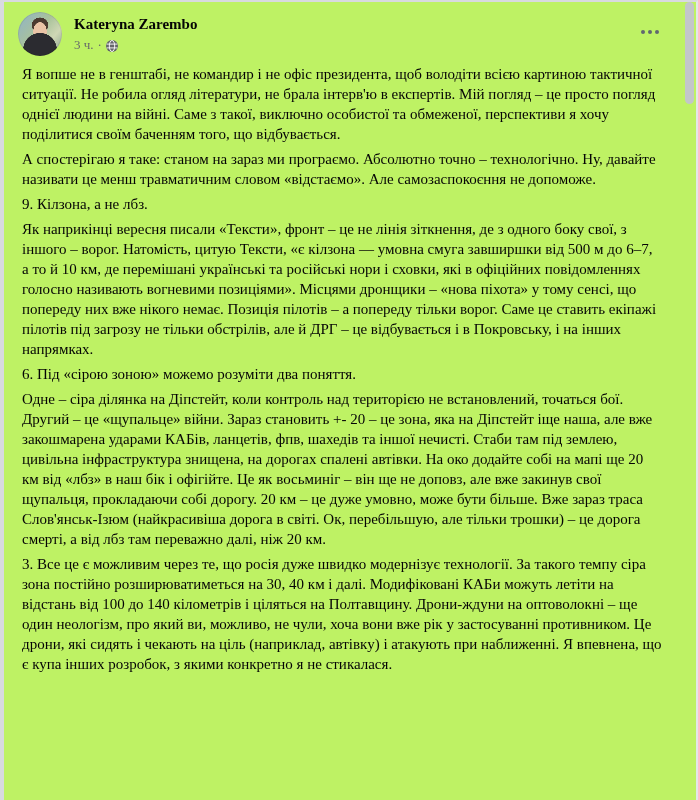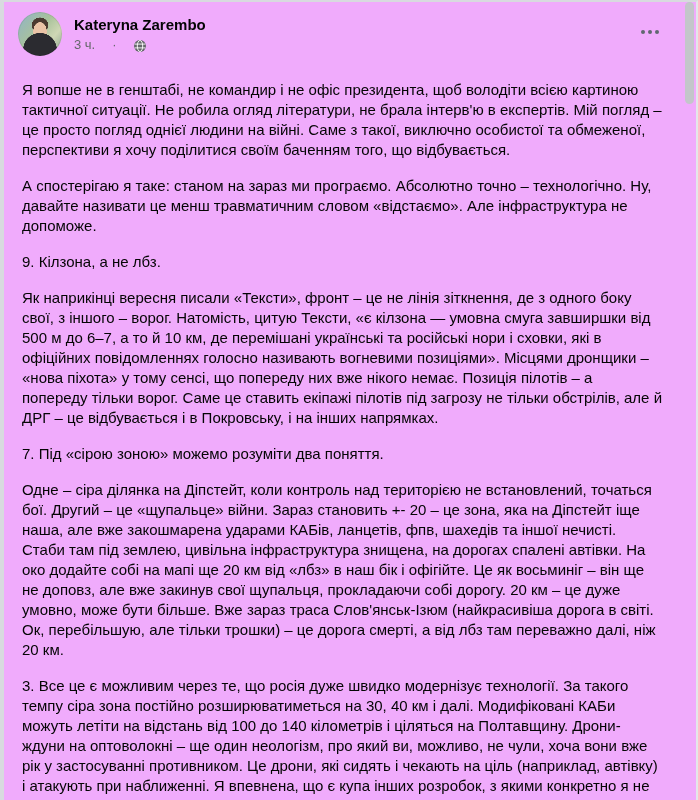--- a/index.html
+++ b/index.html
@@ -10,21 +10,22 @@
     font-family: "Liberation Sans", sans-serif;
     position: relative;
     overflow: hidden;
     color: #050505;
   }
   .frame {
     position: absolute; inset: 0;
     border-top: 2px solid #d8dadf;
     border-left: 4px solid #d8dadf;
     border-right: 2px solid #e4e6e9;
-    background: #f0abfc;
+    background: #bef264;
+    font-family: Liberation Serif, serif;
   }
   
   .post-header {
     display: flex;
     align-items: flex-start;
     padding: 10px 16px 0 14px;
     position: relative;
   }
   .avatar {
     width: 44px; height: 44px;
@@ -38,21 +39,21 @@
       radial-gradient(ellipse 14px 13px at 50% 30%, #4a3a30 0 58%, transparent 60%),
       linear-gradient(130deg, #8fb3c9 0%, #a9c29b 45%, #cfd7b5 70%, #7f9c8a 100%);
     box-shadow: inset 0 0 0 1px rgba(0,0,0,.08);
   }
   .header-info { display: flex; flex-direction: column; padding-top: 3px; }
   .author-name {
     font-size: 15px; font-weight: 700; line-height: 19px;
     color: #050505; cursor: pointer;
   }
   .meta-row {
-    display: flex; align-items: center; gap: 17px;
+    display: flex; align-items: center; gap: 4px;
     margin-top: 3px;
     font-size: 13px; color: #65676b; line-height: 16px;
   }
   .meta-row .dot-sep { color: #65676b; }
   .globe-icon { display: inline-flex; margin-top: 1px; }
   .more-button {
     position: absolute;
     top: 16px; right: 30px;
     width: 32px; height: 28px;
     display: flex; align-items: center; justify-content: center;
@@ -64,21 +65,21 @@
     width: 4px; height: 4px; border-radius: 50%;
     background: #606770; display: block;
   }
   
   .post-body {
     padding: 8px 34px 6px 18px;
     font-size: 15px;
     line-height: 20px;
     color: #050505;
   }
-  .post-body p { margin: 16px 0 5px 0; }
+  .post-body p { margin: 0 0 5px 0; }
   
   .scrollbar {
     position: absolute;
     top: 0; right: 0;
     width: 15px; height: 800px;
     background: transparent;
   }
   .scrollbar-thumb {
     position: absolute;
     top: 2px; right: 4px;
@@ -115,24 +116,24 @@
     <div class="more-button">
       <span></span>
       <span></span>
       <span></span>
     </div>
   </div>
 
   <div class="post-body">
 
   <p>Я вопше не в генштабі, не командир і не офіс президента, щоб володіти всією картиною тактичної ситуації. Не робила огляд літератури, не брала інтерв'ю в експертів. Мій погляд – це просто погляд однієї людини на війні. Саме з такої, виключно особистої та обмеженої, перспективи я хочу поділитися своїм баченням того, що відбувається.</p>
-      <p>А спостерігаю я таке: станом на зараз ми програємо. Абсолютно точно – технологічно. Ну, давайте називати це менш травматичним словом «відстаємо». Але інфраструктура не допоможе.</p>
+      <p>А спостерігаю я таке: станом на зараз ми програємо. Абсолютно точно – технологічно. Ну, давайте називати це менш травматичним словом «відстаємо». Але самозаспокоєння не допоможе.</p>
       <p>9. Кілзона, а не лбз.</p>
       <p>Як наприкінці вересня писали «Тексти», фронт – це не лінія зіткнення, де з одного боку свої, з іншого – ворог. Натомість, цитую Тексти, «є кілзона — умовна смуга завширшки від 500 м до 6–7, а то й 10 км, де перемішані українські та російські нори і сховки, які в офіційних повідомленнях голосно називають вогневими позиціями». Місцями дронщики – «нова піхота» у тому сенсі, що попереду них вже нікого немає. Позиція пілотів – а попереду тільки ворог. Саме це ставить екіпажі пілотів під загрозу не тільки обстрілів, але й ДРГ – це відбувається і в Покровську, і на інших напрямках.</p>
-      <p>7. Під «сірою зоною» можемо розуміти два поняття.</p>
+      <p>6. Під «сірою зоною» можемо розуміти два поняття.</p>
       <p>Одне – сіра ділянка на Діпстейт, коли контроль над територією не встановлений, точаться бої. Другий – це «щупальце» війни. Зараз становить +- 20 – це зона, яка на Діпстейт іще наша, але вже закошмарена ударами КАБів, ланцетів, фпв, шахедів та іншої нечисті. Стаби там під землею, цивільна інфраструктура знищена, на дорогах спалені автівки. На око додайте собі на мапі ще 20 км від «лбз» в наш бік і офігійте.  Це як восьминіг – він ще не доповз, але вже закинув свої щупальця, прокладаючи собі дорогу. 20 км – це дуже умовно, може бути більше. Вже зараз траса Слов'янськ-Ізюм (найкрасивіша дорога в світі. Ок, перебільшую, але тільки трошки) – це дорога смерті, а від лбз там переважно далі, ніж 20 км.</p>
       <p>3. Все це є можливим через те, що росія дуже швидко модернізує технології. За такого темпу сіра зона постійно розширюватиметься на 30, 40 км і далі. Модифіковані КАБи можуть летіти на відстань від 100 до 140 кілометрів і ціляться на Полтавщину. Дрони-ждуни на оптоволокні – ще один неологізм, про який ви, можливо, не чули, хоча вони вже рік у застосуванні противником. Це дрони, які сидять і чекають на ціль (наприклад, автівку) і атакують при наближенні. Я впевнена, що є купа інших розробок, з якими конкретно я не стикалася.</p>
     </div>
 
 </div>
 
 <div class="scrollbar">
   <div class="scrollbar-thumb"></div>
 </div>
 

